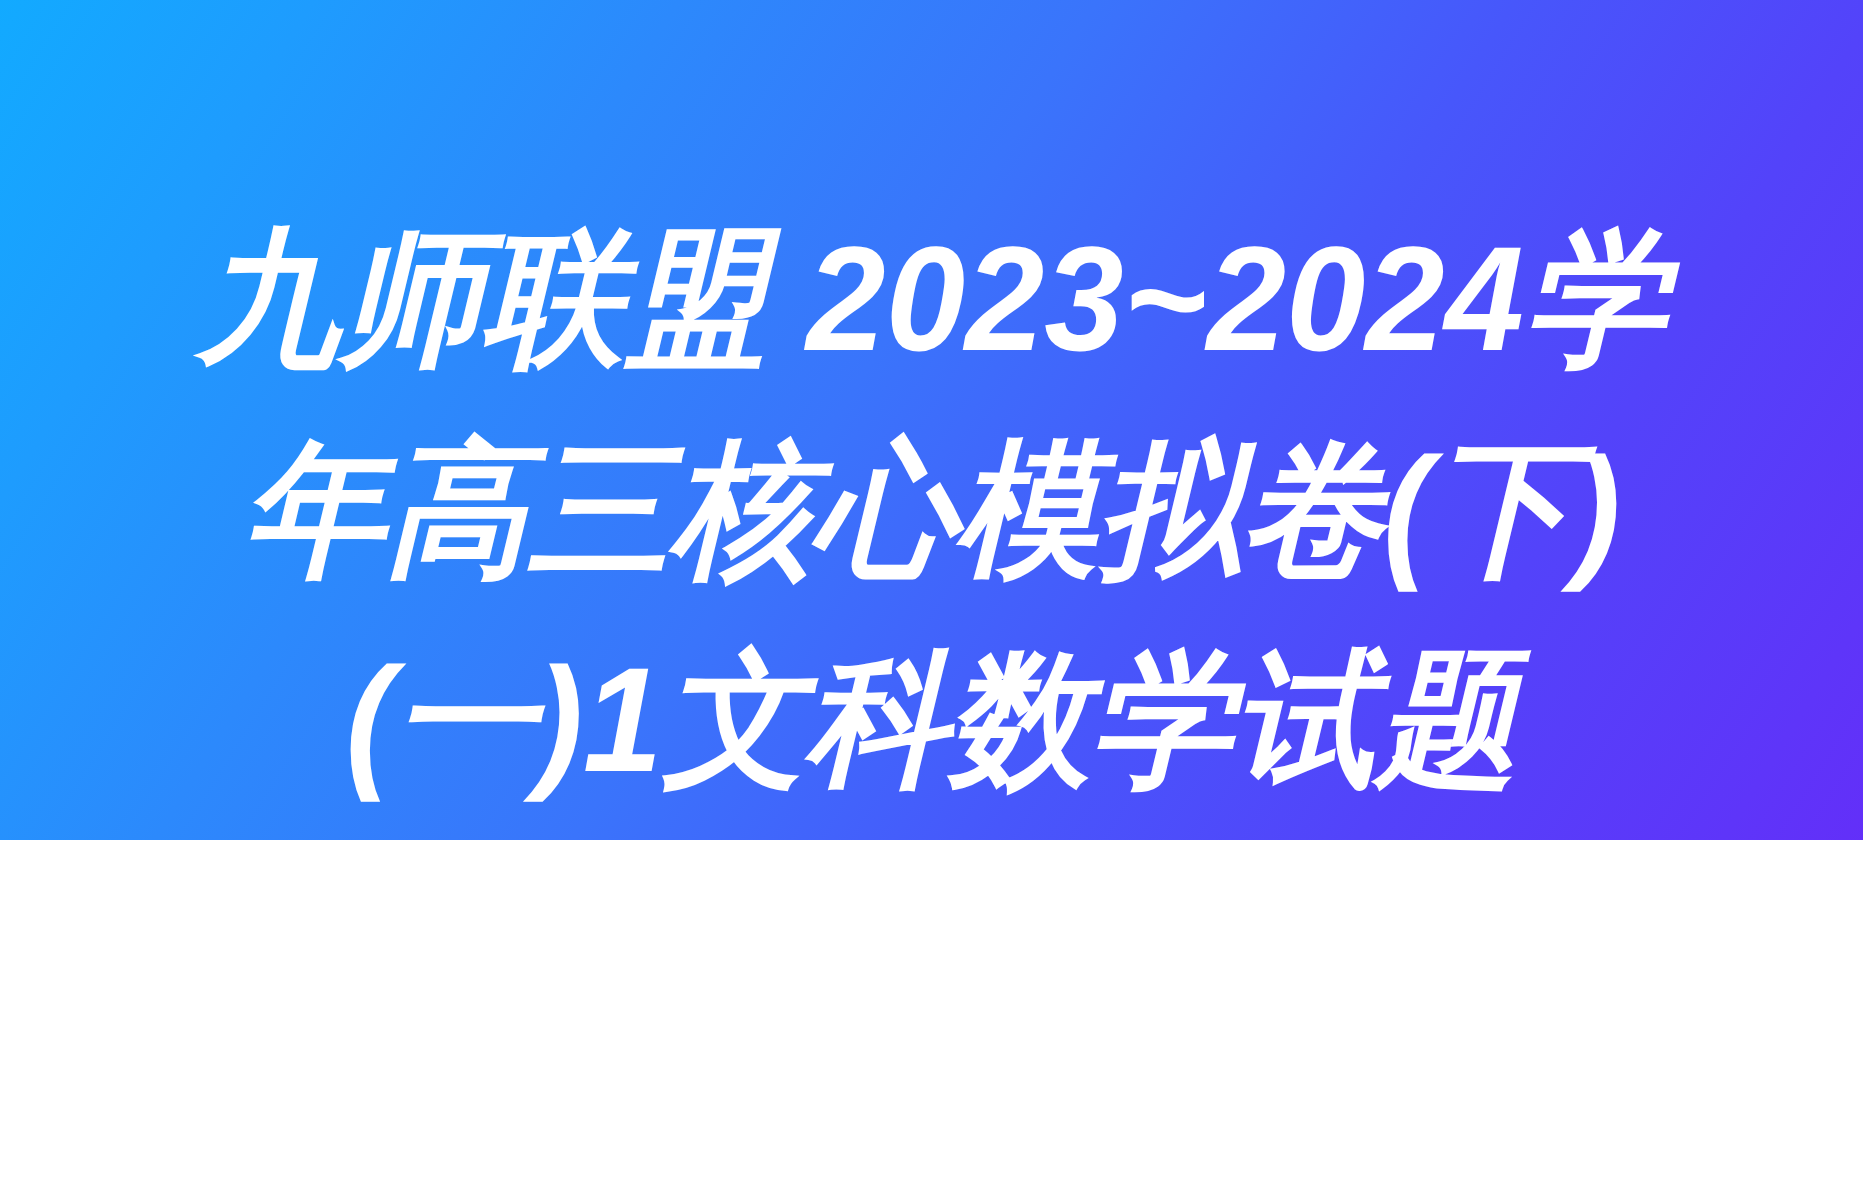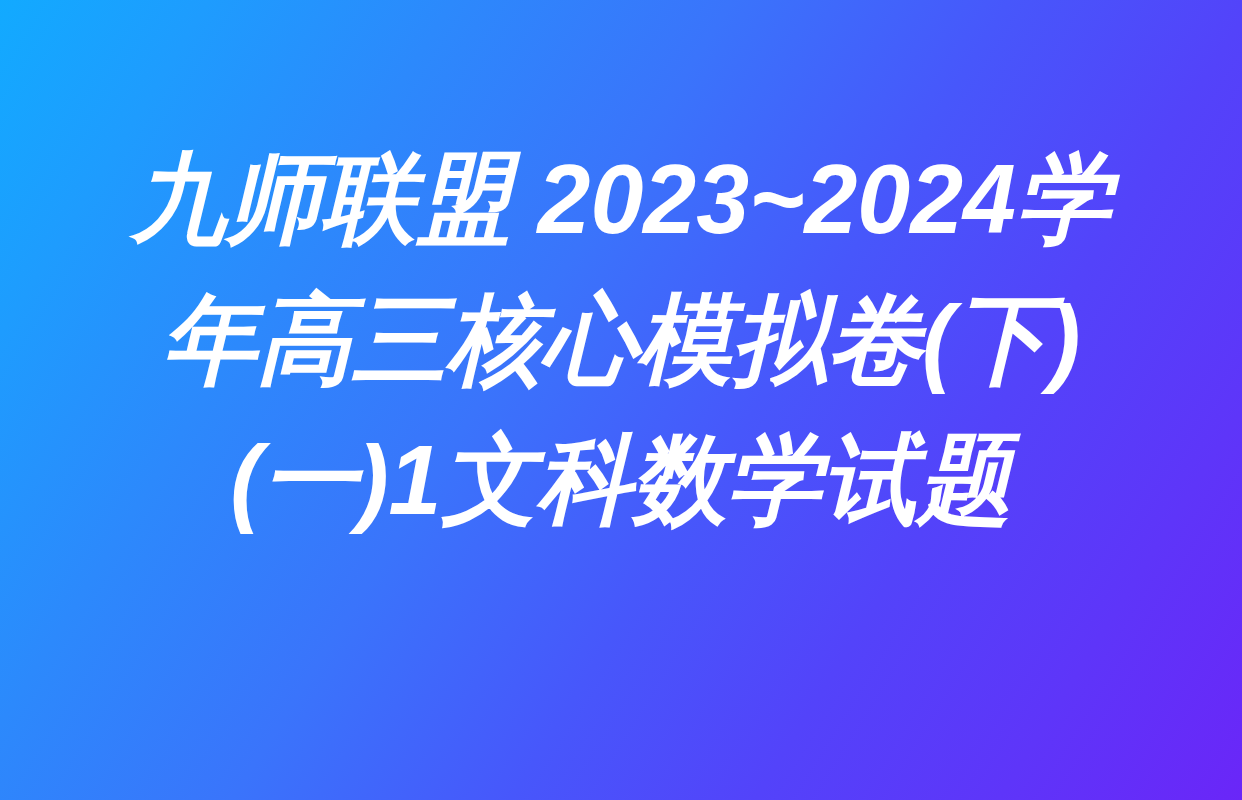--- a/index.html
+++ b/index.html
@@ -7,21 +7,21 @@
     padding: 0;
     background: #ffffff;
   }
   body {
     font-family: "Liberation Sans", "DejaVu Sans", sans-serif;
   }
 
   .cover {
     position: relative;
     width: 1242px;
-    height: 800px;
+    height: 560px;
     overflow: hidden;
     background: #701a75;
   }
 
   
   .cover-bg {
     position: absolute;
     left: 0;
     top: 0;
     width: 1242px;

